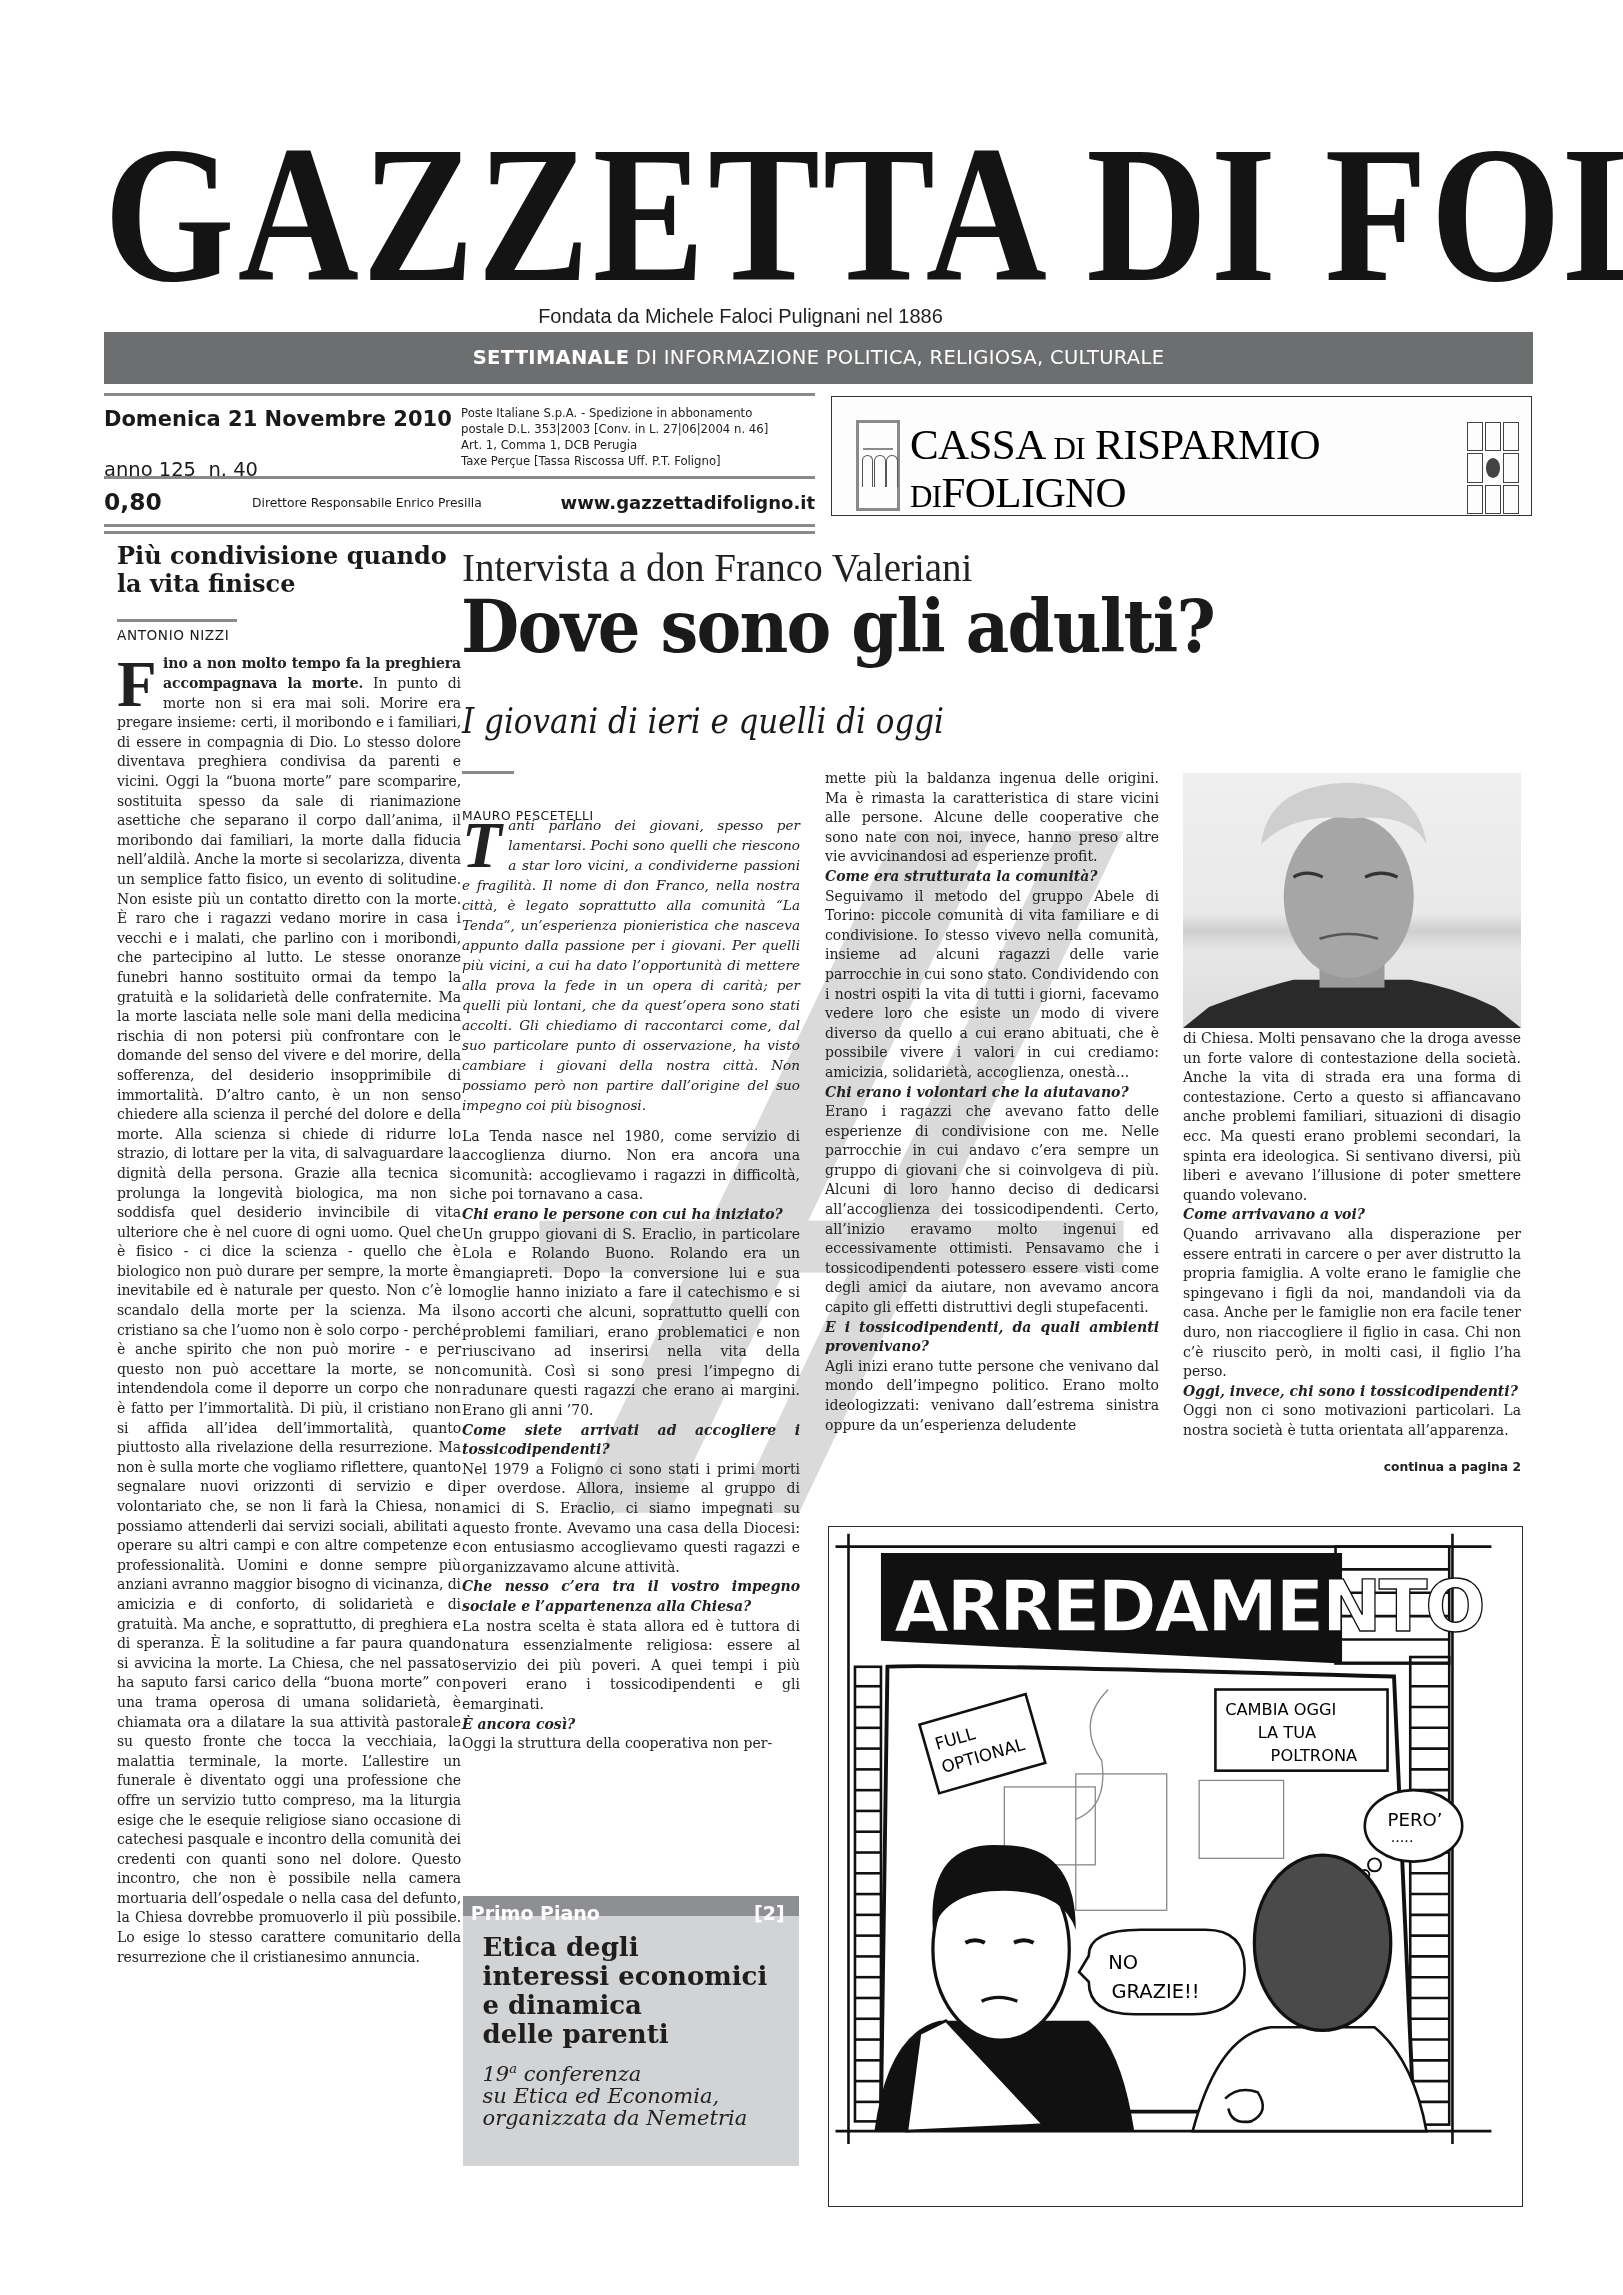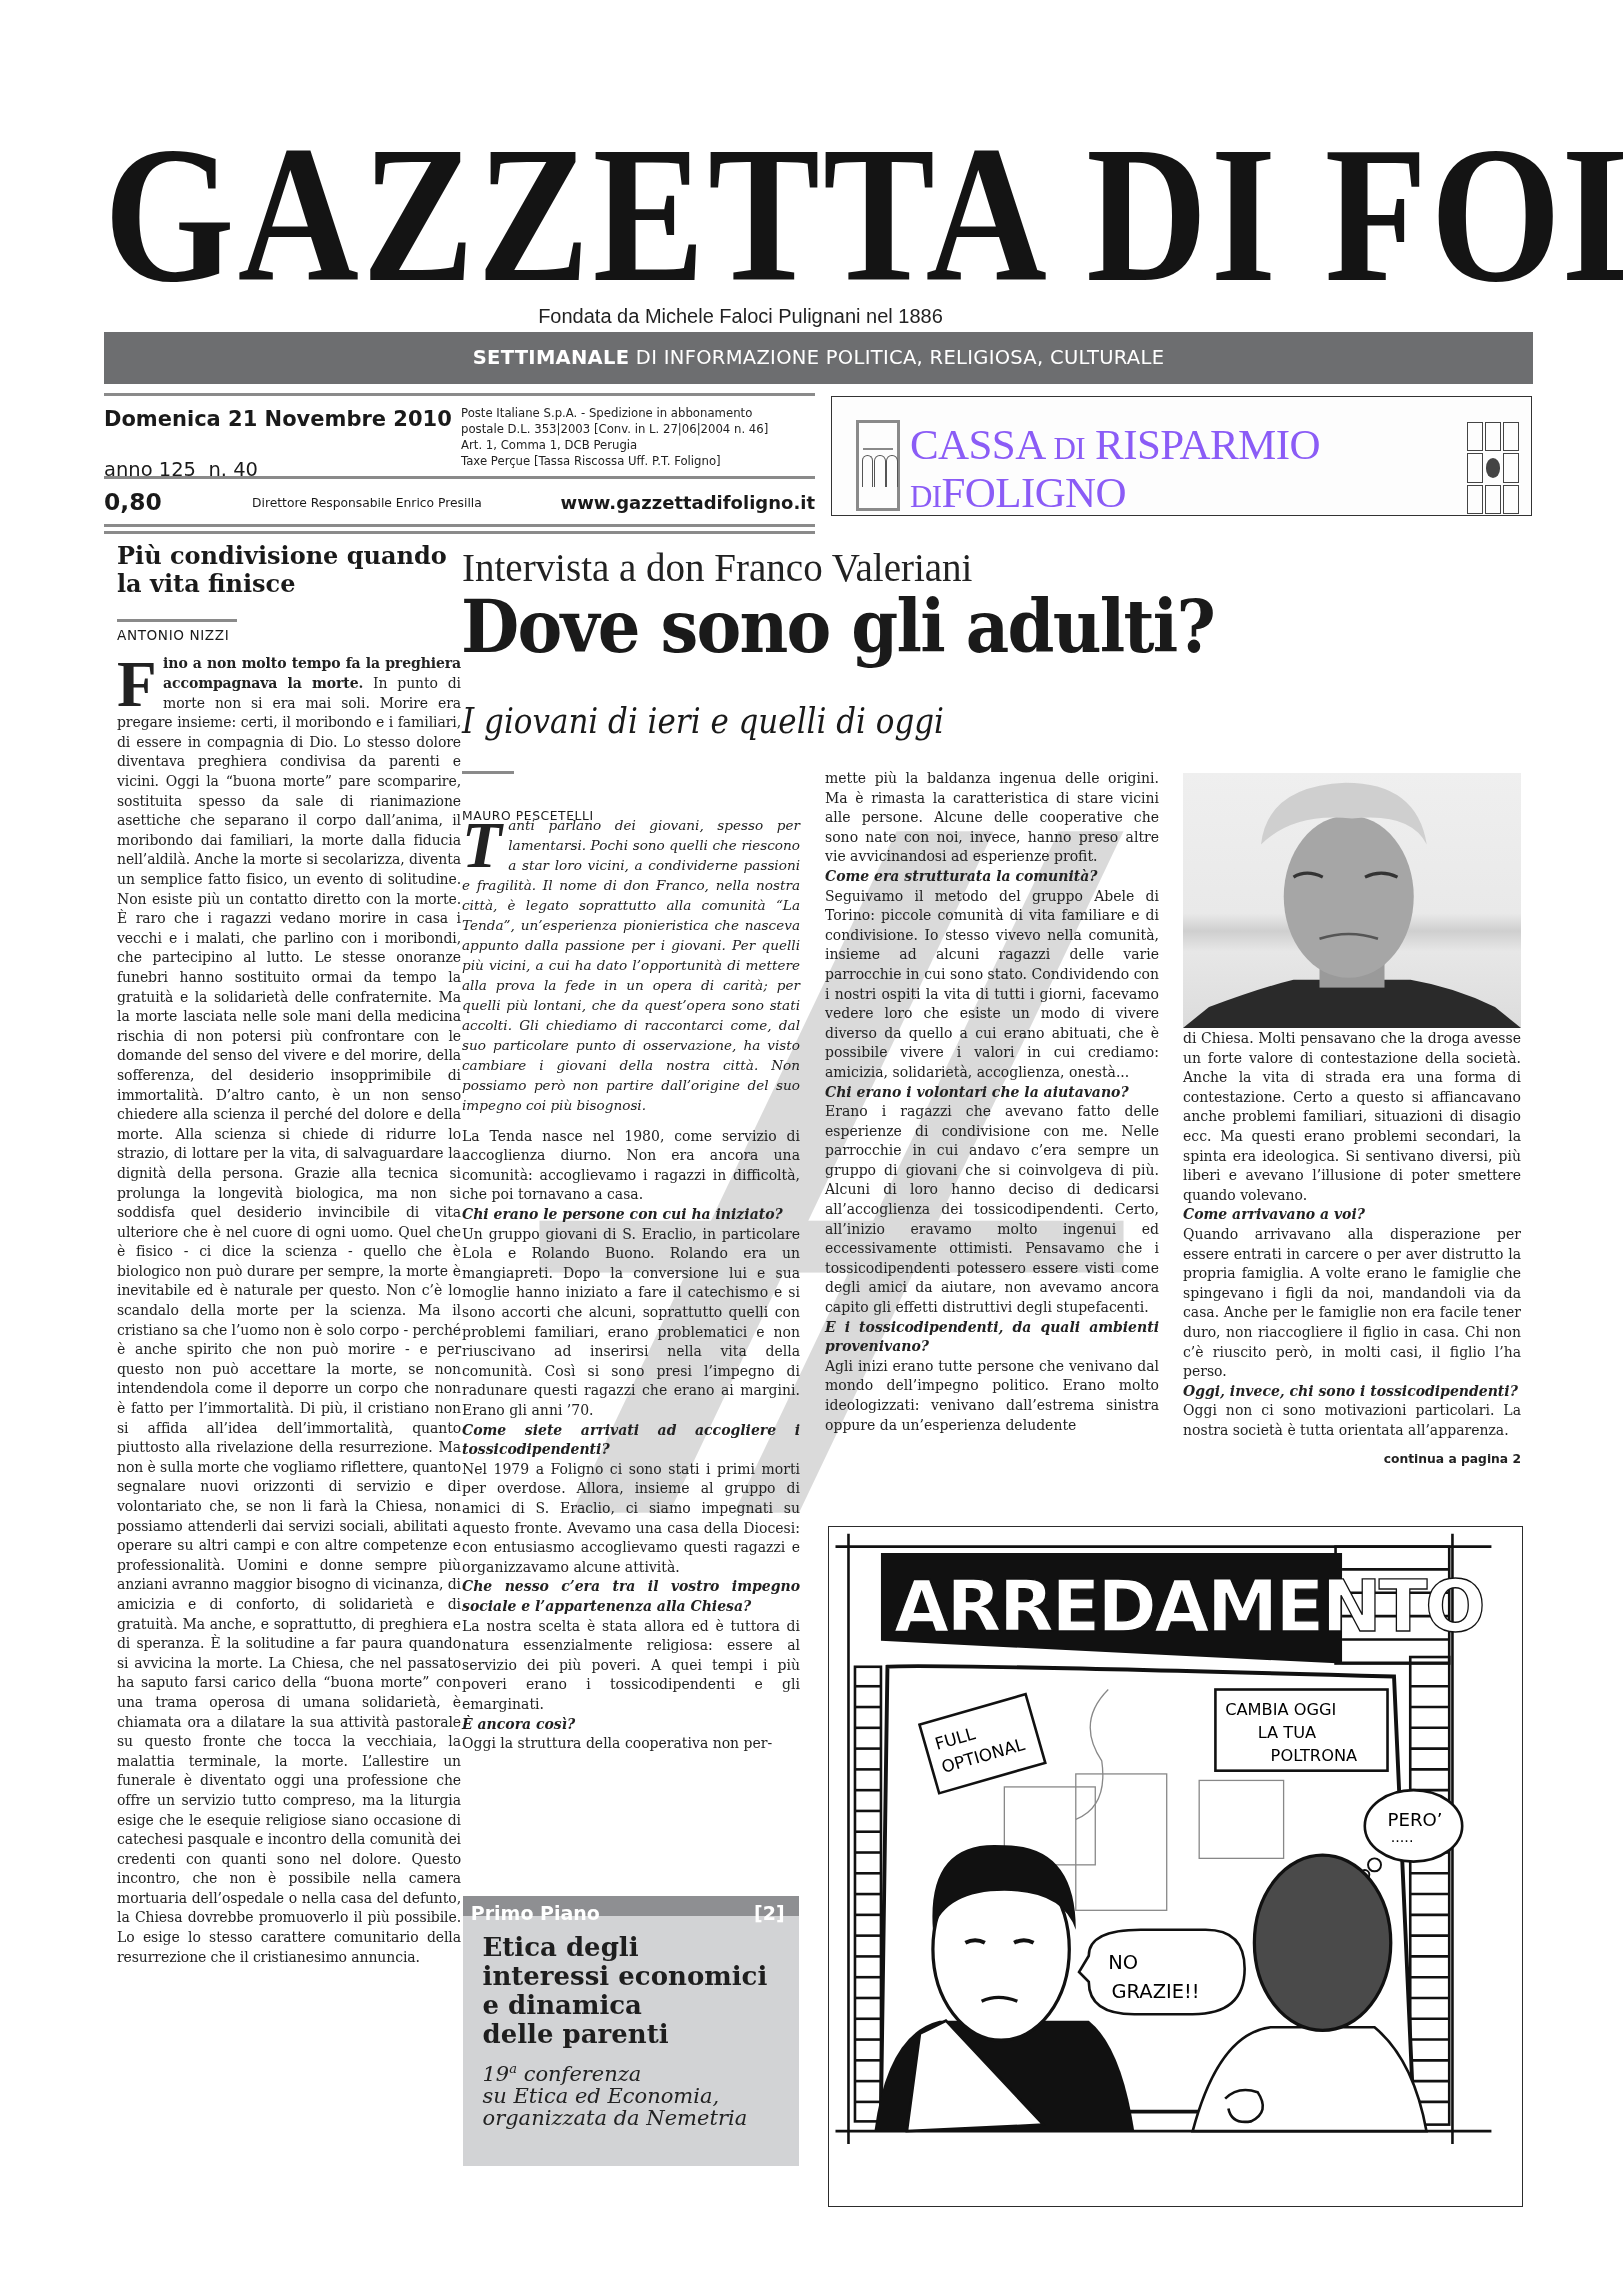--- a/index.html
+++ b/index.html
@@ -32,21 +32,21 @@
   .website { position: absolute; right: 0; top: 99px; font-size: 18px; font-weight: bold; }
 
   
   .sponsor { position: absolute; left: 831px; top: 396px; width: 701px; height: 120px;
     border: 1.9px solid #333; background: #fdfdfd; }
   .sponsor-emblem { position: absolute; left: 24px; top: 23px; width: 44px; height: 91px;
     border: 3.2px solid #8a8a8a; }
   .sponsor-emblem .bar { position: absolute; left: 3.9px; right: 3.9px; top: 25px; height: 1.9px; background: #8a8a8a; }
   .sponsor-emblem .arch { position: absolute; top: 32px; width: 11.7px; height: 32px; border: 1.9px solid #555; border-bottom: none; border-radius: 5.8px 5.8px 0 0; }
   .sponsor-name { position: absolute; left: 78px; top: 26px; font-family: "Liberation Serif", serif;
-    color: #8b5cf6; font-size: 43px; line-height: 44px; letter-spacing: -0.6px; }
+    color: #000000; font-size: 43px; line-height: 44px; letter-spacing: -0.6px; }
   .sponsor-name small { font-size: 31px; }
   .sponsor-grid { position: absolute; right: 11.7px; top: 25px; width: 52px; height: 92px;
     display: grid; grid-template-columns: repeat(3, 1fr); grid-template-rows: repeat(3, 1fr); gap: 1.9px; }
   .sponsor-grid span { border: 1.9px solid #444; }
   .sponsor-grid span.dot { border: none; display: flex; align-items: center; justify-content: center; }
   .sponsor-grid span.dot::after { content: ""; width: 14.3px; height: 19.5px; background: #444; border-radius: 50%; }
 
   
   .col-left { position: absolute; left: 117px; top: 542px; width: 344px; }
   .left-title { font-family: "DejaVu Serif", serif; font-weight: bold; font-size: 24px; line-height: 28px; }
@@ -68,21 +68,21 @@
   
   .watermark { position: absolute; left: 507px; top: 766px; width: 649px; height: 812px; opacity: 0.14; pointer-events: none; }
 
   .col-mid { position: absolute; left: 462px; top: 815px; width: 338px; }
   .col-mid .intro { font-style: italic; font-size: 13.6px; line-height: 20px; }
   .q { font-weight: bold; font-style: italic; display: block; }
   .mid-body { margin-top: 11.7px; }
 
   .col-right1 { position: absolute; left: 825px; top: 769px; width: 334px; }
   .col-right2 { position: absolute; left: 1183px; top: 1029px; width: 338px; }
-  .continua { font-family: "DejaVu Sans", sans-serif; font-weight: bold; font-size: 12.3px; text-align: right; margin-top: 10px; }
+  .continua { font-family: "DejaVu Sans", sans-serif; font-weight: bold; font-size: 12.3px; text-align: right; margin-top: 18px; }
 
   .photo { position: absolute; left: 1183px; top: 773px; width: 338px; height: 255px; overflow: hidden;
     background: linear-gradient(#efefef 0%, #e9e9e9 55%, #cfcfcf 62%, #e7e7e7 70%, #dcdcdc 100%); }
 
   
   .primo { position: absolute; left: 463px; top: 1896px; width: 336px; height: 270px; background: #d2d3d5; }
   .primo-head { height: 20px; background: #8e8f92; color: #fff; font-family: "DejaVu Sans", sans-serif; font-weight: bold;
     font-size: 19px; line-height: 34px; padding: 0 14.3px 0 7.8px; display: flex; justify-content: space-between; }
   .primo-title { font-family: "DejaVu Serif", serif; font-weight: bold; font-size: 26px; line-height: 29px; padding: 17px 0 0 19.5px; color: #1e1e1e; }
   .primo-sub { font-family: "DejaVu Serif", serif; font-style: italic; font-size: 21px; line-height: 22px; padding: 9px 0 0 19.5px; color: #222; }

